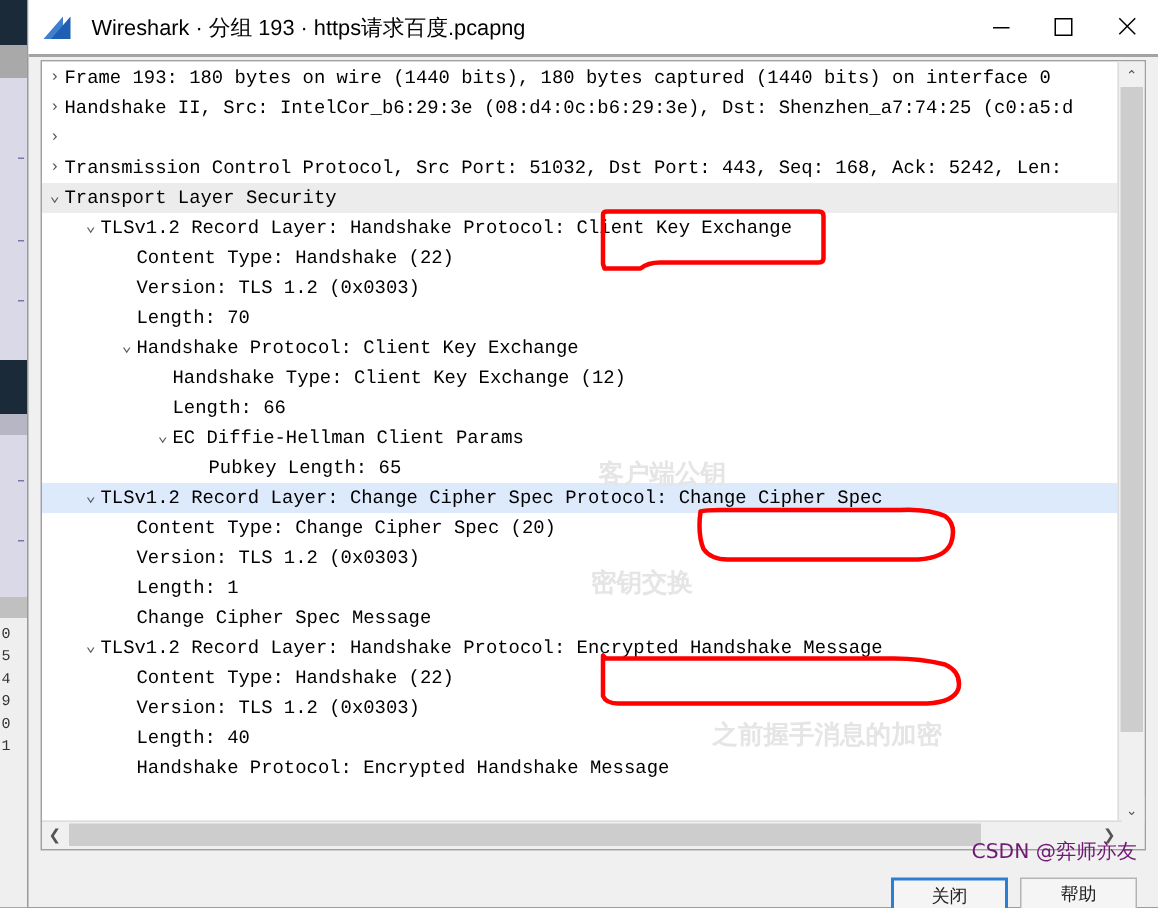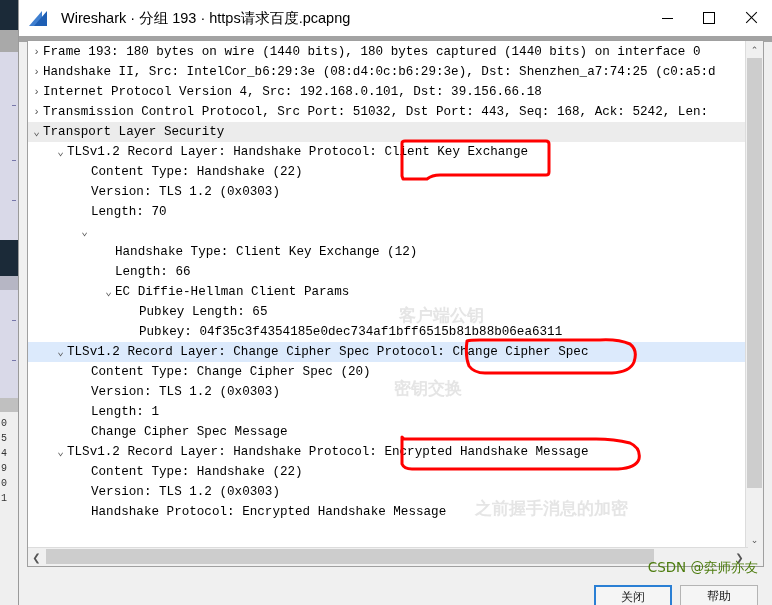--- a/index.html
+++ b/index.html
@@ -68,21 +68,21 @@
     box-sizing: border-box;
   }
 
   
   #title-bar {
     position: relative;
     height: 36px;
     background: #ffffff;
     display: flex;
     align-items: center;
-    border-bottom: 6px solid #a3a3a3;
+    border-bottom: 2px solid #a3a3a3;
   }
   #app-icon {
     margin-left: 10px;
     width: 22px; height: 16px;
     position: relative;
   }
   #app-icon .fin-back {
     position: absolute;
     left: 0; bottom: 0;
     width: 0; height: 0;
@@ -244,21 +244,21 @@
     font-size: 17px;
     font-weight: bold;
     white-space: nowrap;
   }
 
   
   #watermark {
     position: absolute;
     right: 14px; bottom: 28px;
     font-size: 13.5px;
-    color: #4d7c0f;
+    color: #701a75;
     font-family: "DejaVu Sans", "Liberation Sans", sans-serif;
     white-space: nowrap;
   }
   #btn-row {
     position: absolute;
     right: 14px; bottom: -4px;
     display: flex;
     gap: 8px;
   }
   .dlg-btn {
@@ -327,21 +327,20 @@
             <span class="row-text">Frame 193: 180 bytes on wire (1440 bits), 180 bytes captured (1440 bits) on interface 0</span>
           </div>
           <div class="tree-row">
             <span style="display: inline-block; flex: 0 0 auto; width: 2px;"></span>
             <span class="twisty">›</span>
             <span class="row-text">Handshake II, Src: IntelCor_b6:29:3e (08:d4:0c:b6:29:3e), Dst: Shenzhen_a7:74:25 (c0:a5:d</span>
           </div>
           <div class="tree-row">
             <span style="display: inline-block; flex: 0 0 auto; width: 2px;"></span>
             <span class="twisty">›</span>
-            <span class="row-text">Internet Protocol Version 4, Src: 192.168.0.101, Dst: 39.156.66.18</span>
           </div>
           <div class="tree-row">
             <span style="display: inline-block; flex: 0 0 auto; width: 2px;"></span>
             <span class="twisty">›</span>
             <span class="row-text">Transmission Control Protocol, Src Port: 51032, Dst Port: 443, Seq: 168, Ack: 5242, Len:</span>
           </div>
           <div class="tree-row sel">
             <span style="display: inline-block; flex: 0 0 auto; width: 2px;"></span>
             <span class="twisty">⌄</span>
             <span class="row-text">Transport Layer Security</span>
@@ -362,45 +361,41 @@
             <span class="row-text">Version: TLS 1.2 (0x0303)</span>
           </div>
           <div class="tree-row">
             <span style="display: inline-block; flex: 0 0 auto; width: 50px;"></span>
             <span class="twisty spacer" style="visibility: hidden;">·</span>
             <span class="row-text">Length: 70</span>
           </div>
           <div class="tree-row">
             <span style="display: inline-block; flex: 0 0 auto; width: 50px;"></span>
             <span class="twisty">⌄</span>
+            <span class="row-text">Handshake Protocol: Client Key Exchange</span>
           </div>
           <div class="tree-row">
             <span style="display: inline-block; flex: 0 0 auto; width: 74px;"></span>
             <span class="twisty spacer" style="visibility: hidden;">·</span>
             <span class="row-text">Handshake Type: Client Key Exchange (12)</span>
           </div>
           <div class="tree-row">
             <span style="display: inline-block; flex: 0 0 auto; width: 74px;"></span>
             <span class="twisty spacer" style="visibility: hidden;">·</span>
             <span class="row-text">Length: 66</span>
           </div>
           <div class="tree-row">
             <span style="display: inline-block; flex: 0 0 auto; width: 74px;"></span>
             <span class="twisty">⌄</span>
             <span class="row-text">EC Diffie-Hellman Client Params</span>
           </div>
           <div class="tree-row">
             <span style="display: inline-block; flex: 0 0 auto; width: 98px;"></span>
             <span class="twisty spacer" style="visibility: hidden;">·</span>
             <span class="row-text">Pubkey Length: 65</span>
-          </div>
-          <div class="tree-row">
-            <span style="display: inline-block; flex: 0 0 auto; width: 98px;"></span>
-            <span class="twisty spacer" style="visibility: hidden;">·</span>
-            <span class="row-text">Pubkey: 04f35c3f4354185e0dec734af1bff6515b81b88b06ea6311</span>
           </div>
           <div class="tree-row sel-blue">
             <span style="display: inline-block; flex: 0 0 auto; width: 26px;"></span>
             <span class="twisty">⌄</span>
             <span class="row-text">TLSv1.2 Record Layer: Change Cipher Spec Protocol: Change Cipher Spec</span>
           </div>
           <div class="tree-row">
             <span style="display: inline-block; flex: 0 0 auto; width: 50px;"></span>
             <span class="twisty spacer" style="visibility: hidden;">·</span>
             <span class="row-text">Content Type: Change Cipher Spec (20)</span>
@@ -427,20 +422,25 @@
           </div>
           <div class="tree-row">
             <span style="display: inline-block; flex: 0 0 auto; width: 50px;"></span>
             <span class="twisty spacer" style="visibility: hidden;">·</span>
             <span class="row-text">Content Type: Handshake (22)</span>
           </div>
           <div class="tree-row">
             <span style="display: inline-block; flex: 0 0 auto; width: 50px;"></span>
             <span class="twisty spacer" style="visibility: hidden;">·</span>
             <span class="row-text">Version: TLS 1.2 (0x0303)</span>
+          </div>
+          <div class="tree-row">
+            <span style="display: inline-block; flex: 0 0 auto; width: 50px;"></span>
+            <span class="twisty spacer" style="visibility: hidden;">·</span>
+            <span class="row-text">Length: 40</span>
           </div>
           <div class="tree-row">
             <span style="display: inline-block; flex: 0 0 auto; width: 50px;"></span>
             <span class="twisty spacer" style="visibility: hidden;">·</span>
             <span class="row-text">Handshake Protocol: Encrypted Handshake Message</span>
           </div>
         </div>
     </div>
 
     <div id="vscroll">
@@ -470,14 +470,14 @@
   <g fill="none" stroke="#ff0000" stroke-width="3" stroke-linecap="round" stroke-linejoin="round">
     <path d="M402,176 L402,143 Q402,141 405,141 L546,141 Q549,141 549,144 L549,172 Q549,175 546,175 L440,175 Q432,175 427,179 L403,179 Z"></path>
     <path d="M467,341 Q465,356 469,366 Q474,373 485,373 L612,373 Q630,372 634,362 Q638,350 630,344 Q618,339 600,340 L480,340 Q470,340 467,341 Z"></path>
     <path d="M402,437 L402,464 Q404,469 412,469 L618,469 Q636,468 639,459 Q641,448 630,443 Q614,439 596,439 L404,439 Z"></path>
   </g>
 </svg>
 
 <div id="annot-text-layer" style="position:absolute;left:0;top:0;width:772px;height:605px;pointer-events:none;">
   <div class="cn-note" style="left:399px; top:304px;">客户端公钥</div>
   <div class="cn-note" style="left:394px; top:377px;">密钥交换</div>
-  <div class="cn-note" style="left:475px; top:497px;">之前握手消息的加密</div>
+  <div class="cn-note" style="left:475px; top:478px;">之前握手消息的加密</div>
 </div>
 
 </body></html>

